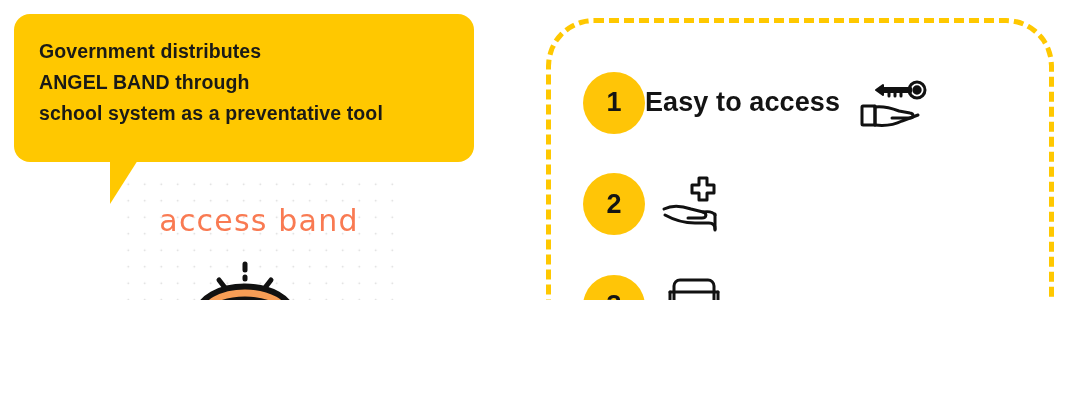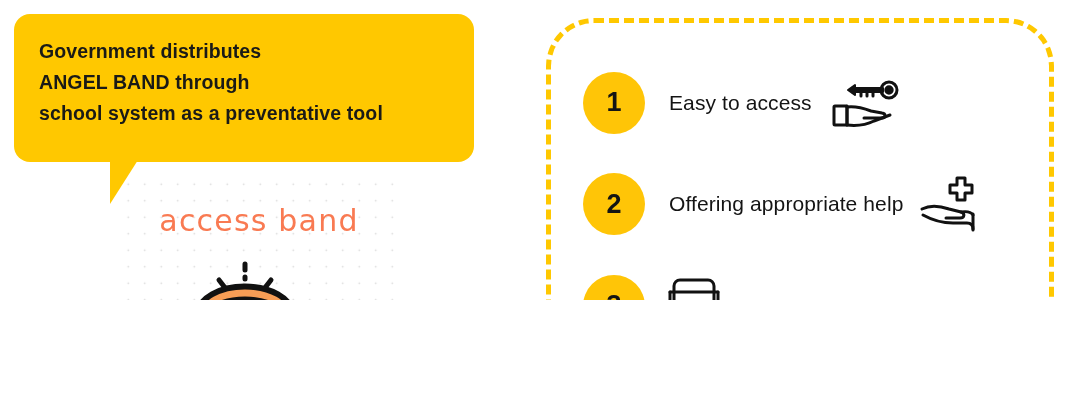--- a/index.html
+++ b/index.html
@@ -133,24 +133,23 @@
     background: #FFC507;
     color: #141414;
     font-size: 27px;
     font-weight: 700;
     display: flex;
     align-items: center;
     justify-content: center;
     font-family: "Liberation Sans", sans-serif;
   }
   .feature-label {
-    margin-left: 24px;
     color: #141414;
-    font-size: 21px;
-    font-weight: 400;
+    font-size: 27px;
+    font-weight: 700;
     letter-spacing: 0.1px;
     white-space: nowrap;
   }
   .feature-icon {
     margin-left: 16px;
     flex: 0 0 auto;
     display: flex;
     align-items: flex-end;
     justify-content: center;
   }
@@ -214,21 +213,20 @@
               <path d="M19 34 C27 33 35 35 43 38 L54 40 C58 40.5 58 45 54 45 L36 45"></path>
               <path d="M19 52 C28 53 38 52 46 48 L62 42"></path>
               <path d="M19 33 L19 52"></path>
             </g>
           </svg>
         </div>
       </div>
 
       <div class="feature-row">
         <div class="num-badge">2</div>
-        <div class="feature-label">Offering appropriate help</div>
         <div class="feature-icon">
           <svg viewBox="0 0 64 60" width="64" height="60" aria-hidden="true">
             <g fill="none" stroke="#111111" stroke-width="3" stroke-linejoin="round" stroke-linecap="round">
 
               <path d="M38 4 L46 4 L46 11 L53 11 L53 19 L46 19 L46 26 L38 26 L38 19 L31 19 L31 11 L38 11 Z"></path>
 
               <path d="M3 35 C11 31 21 32 30 35 L42 38 C46 39 46 44 41 44 L27 44"></path>
               <path d="M4 41 C13 46 24 49 34 49 L48 49 C52 49 54 51 54 55"></path>
               <path d="M54 40 L54 56"></path>
               <path d="M42 38 C48 37 52 38 54 41"></path>

